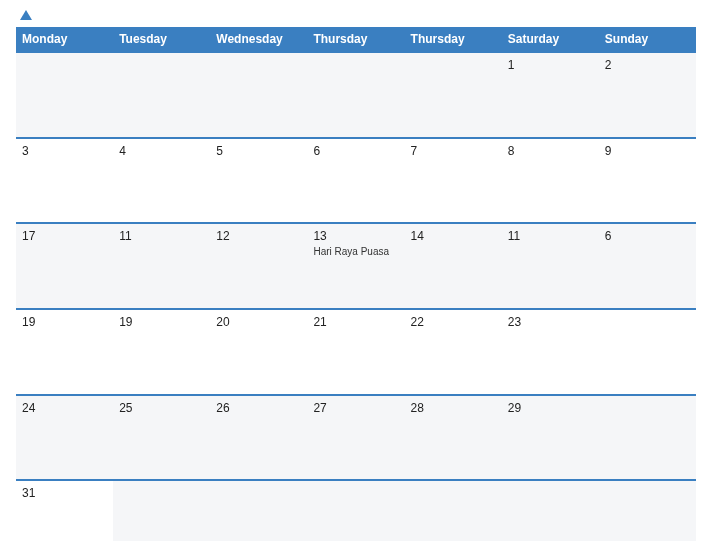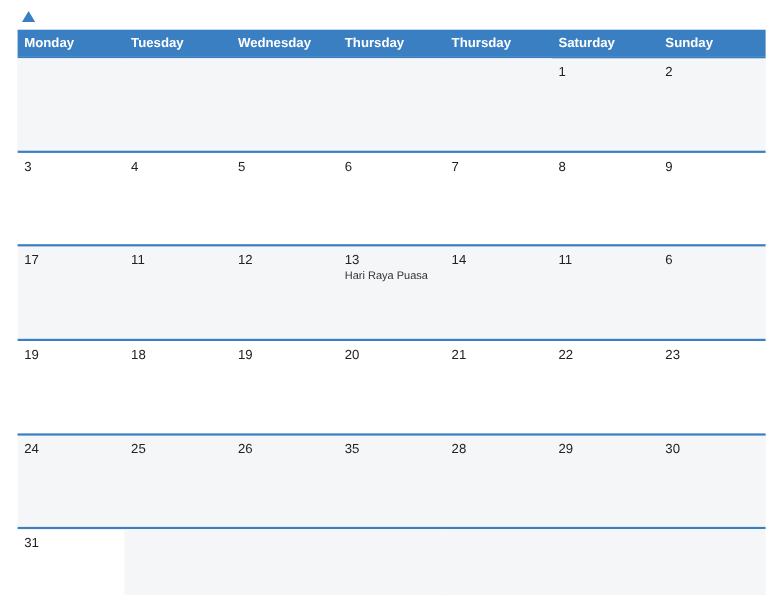--- a/index.html
+++ b/index.html
@@ -216,23 +216,20 @@
           </div>
           <div class="cal-cell">
             <div class="cell-day">6</div>
           </div>
         </div>
         <div class="cal-row">
           <div class="cal-cell">
             <div class="cell-day">19</div>
           </div>
           <div class="cal-cell">
-            <div class="cell-day">18</div>
-          </div>
-          <div class="cal-cell">
             <div class="cell-day">19</div>
           </div>
           <div class="cal-cell">
             <div class="cell-day">20</div>
           </div>
           <div class="cal-cell">
             <div class="cell-day">21</div>
           </div>
           <div class="cal-cell">
             <div class="cell-day">22</div>
@@ -245,30 +242,27 @@
           <div class="cal-cell">
             <div class="cell-day">24</div>
           </div>
           <div class="cal-cell">
             <div class="cell-day">25</div>
           </div>
           <div class="cal-cell">
             <div class="cell-day">26</div>
           </div>
           <div class="cal-cell">
-            <div class="cell-day">35</div>
+            <div class="cell-day">27</div>
           </div>
           <div class="cal-cell">
             <div class="cell-day">28</div>
           </div>
           <div class="cal-cell">
             <div class="cell-day">29</div>
-          </div>
-          <div class="cal-cell">
-            <div class="cell-day">30</div>
           </div>
         </div>
         <div class="cal-row last-row">
           <div class="cal-cell">
             <div class="cell-day">31</div>
           </div>
           <div class="cal-cell empty-cell"></div>
           <div class="cal-cell empty-cell"></div>
           <div class="cal-cell empty-cell"></div>
           <div class="cal-cell empty-cell"></div>

